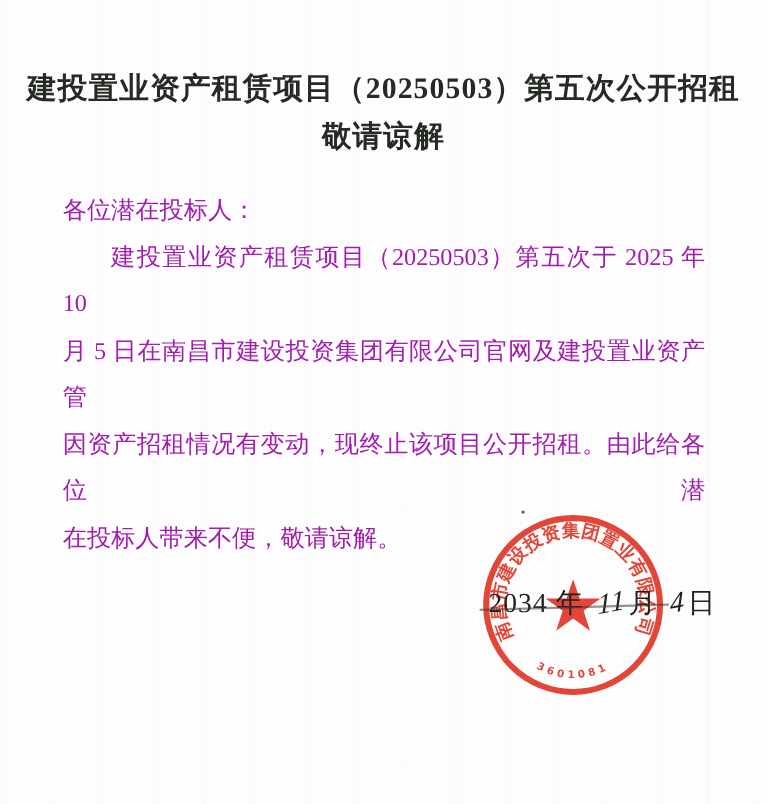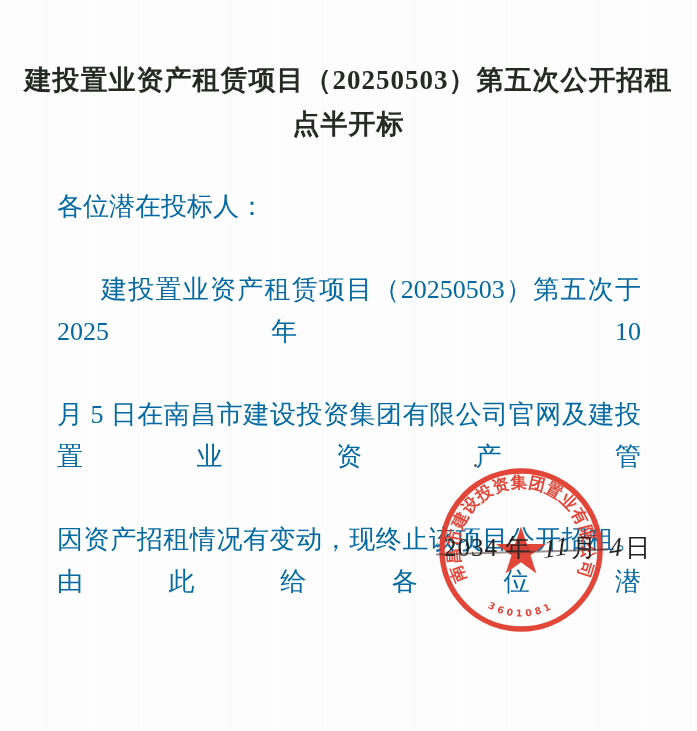--- a/index.html
+++ b/index.html
@@ -23,28 +23,28 @@
     font-size: 27px;
     font-weight: bold;
     line-height: 44px;
     color: #24282376;
     color: #262a25;
     letter-spacing: 1px;
   }
 
   .text-block {
     position: absolute;
-    left: 57px; top: 186px;
+    left: 57px; top: 170px;
     width: 584px;
-    font-size: 26px;
+    font-size: 22px;
     line-height: 42.5px;
-    color: #0369a1;
+    color: #a21caf;
   }
   .salutation { text-align: left; }
-  .bodyline { text-align: justify; text-align-last: justify; margin-top: 40px; }
+  .bodyline { text-align: justify; text-align-last: justify; }
   .bodyline.indent { text-indent: 44px; }
   .bodyline.last { text-align: left; text-align-last: auto; }
 
   .seal-wrap {
     position: absolute;
     left: 437px; top: 466px;
     width: 168px; height: 168px;
     opacity: 0.93;
   }
   .seal-wrap svg { display: block; }
@@ -86,28 +86,29 @@
     z-index: 2;
   }
 </style>
 </head>
 <body>
 
 <div class="page">
 
   <div class="title-block">
     <div>建投置业资产租赁项目（20250503）第五次公开招租</div>
-    <div>点半开标</div>
+    <div>敬请谅解</div>
   </div>
 
   <div class="text-block">
     <div class="salutation">各位潜在投标人：</div>
     <div class="bodyline indent">建投置业资产租赁项目（20250503）第五次于 2025 年 10</div>
     <div class="bodyline">月 5 日在南昌市建设投资集团有限公司官网及建投置业资产管</div>
     <div class="bodyline">因资产招租情况有变动，现终止该项目公开招租。由此给各位潜</div>
+    <div class="bodyline last">在投标人带来不便，敬请谅解。</div>
   </div>
 
   <div class="speck"></div>
 
   <div class="seal-wrap">
     <svg width="168" height="168" viewBox="0 0 168 168">
       <defs>
         <path id="arc-company" d="M 29.5 113.3 A 62 62 0 1 1 138.5 113.3" fill="none"></path>
         <path id="arc-serial" d="M 50.5 141.5 A 67 67 0 0 0 117.5 141.5" fill="none"></path>
       </defs>

